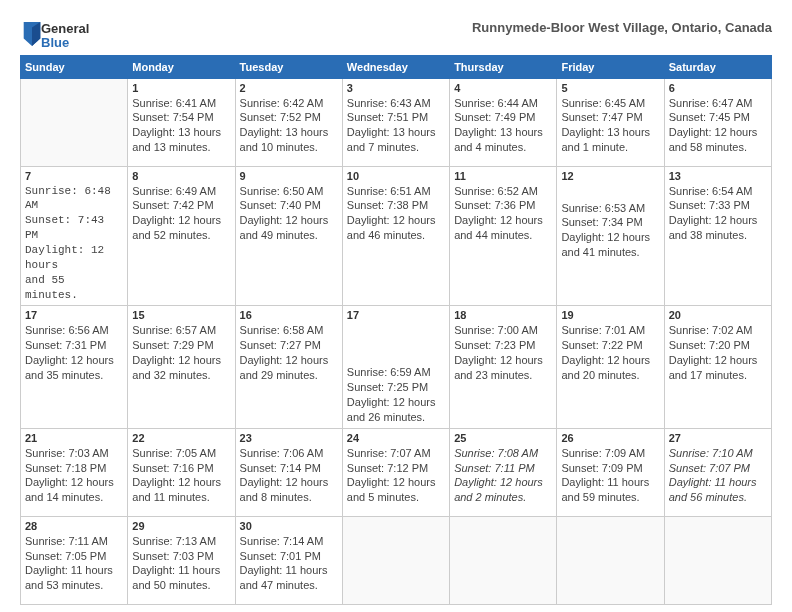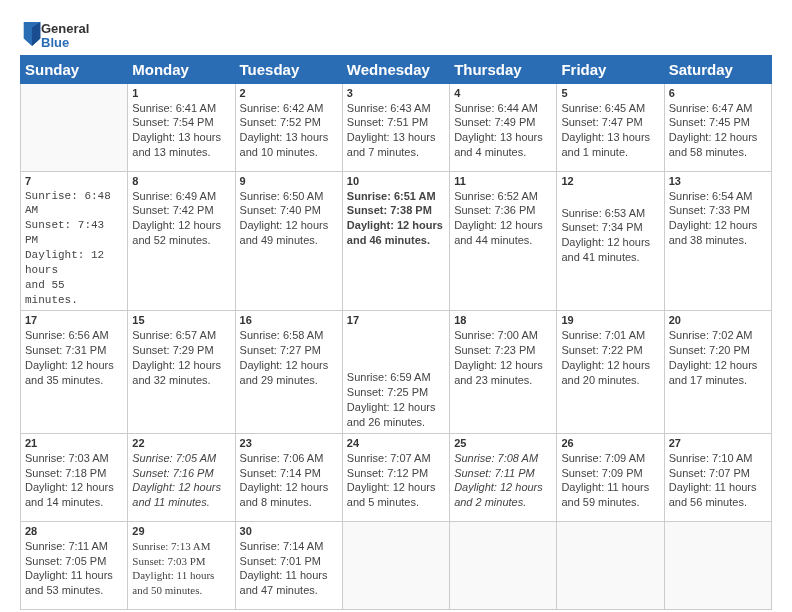--- a/index.html
+++ b/index.html
@@ -68,21 +68,21 @@
     .calendar {
       flex: 1;
       border: 1px solid #ccc;
       border-collapse: collapse;
       width: 100%;
       table-layout: fixed;
     }
     .calendar th {
       background-color: #2a6db5;
       color: #fff;
-      font-size: 15px;
+      font-size: 11px;
       font-weight: bold;
       padding: 5px 4px;
       text-align: left;
       border: 1px solid #2a6db5;
     }
     .calendar td {
       vertical-align: top;
       border: 1px solid #ccc;
       padding: 3px 4px;
       font-size: 9px;
@@ -115,20 +115,21 @@
       <svg class="logo-icon" viewBox="0 0 18 26" xmlns="http://www.w3.org/2000/svg">
         <polygon points="0,0 18,0 18,18 9,26 0,18" fill="#2a6db5"></polygon>
         <polygon points="9,6 18,0 18,18 9,26" fill="#1a4d8f"></polygon>
       </svg>
       <div class="logo-text">
         <span class="logo-general">General</span>
         <span class="logo-blue">Blue</span>
       </div>
     </div>
     <div class="title-section">
+      <div class="location">Runnymede-Bloor West Village, Ontario, Canada</div>
     </div>
   </div>
 
   <table class="calendar">
     <thead>
       <tr>
         <th>Sunday</th>
         <th>Monday</th>
         <th>Tuesday</th>
         <th>Wednesday</th>
@@ -200,21 +201,21 @@
           </td>
           <td>
             <span class="day-number">9</span>
             <div class="day-info" style="white-space: pre-line;">Sunrise: 6:50 AM
 Sunset: 7:40 PM
 Daylight: 12 hours
 and 49 minutes.</div>
           </td>
           <td>
             <span class="day-number">10</span>
-            <div class="day-info" style="white-space: pre-line; font-weight: bold;">Sunrise: 6:51 AM
+            <div class="day-info" style="white-space: pre-line;">Sunrise: 6:51 AM
 Sunset: 7:38 PM
 Daylight: 12 hours
 and 46 minutes.</div>
           </td>
           <td>
             <span class="day-number">11</span>
             <div class="day-info" style="white-space: pre-line;">Sunrise: 6:52 AM
 Sunset: 7:36 PM
 Daylight: 12 hours
 and 44 minutes.</div>
@@ -288,21 +289,21 @@
         <tr>
           <td>
             <span class="day-number">21</span>
             <div class="day-info" style="white-space: pre-line;">Sunrise: 7:03 AM
 Sunset: 7:18 PM
 Daylight: 12 hours
 and 14 minutes.</div>
           </td>
           <td>
             <span class="day-number">22</span>
-            <div class="day-info" style="white-space: pre-line; font-style: italic;">Sunrise: 7:05 AM
+            <div class="day-info" style="white-space: pre-line;">Sunrise: 7:05 AM
 Sunset: 7:16 PM
 Daylight: 12 hours
 and 11 minutes.</div>
           </td>
           <td>
             <span class="day-number">23</span>
             <div class="day-info" style="white-space: pre-line;">Sunrise: 7:06 AM
 Sunset: 7:14 PM
 Daylight: 12 hours
 and 8 minutes.</div>
@@ -323,37 +324,37 @@
           </td>
           <td>
             <span class="day-number">26</span>
             <div class="day-info" style="white-space: pre-line;">Sunrise: 7:09 AM
 Sunset: 7:09 PM
 Daylight: 11 hours
 and 59 minutes.</div>
           </td>
           <td>
             <span class="day-number">27</span>
-            <div class="day-info" style="white-space: pre-line;">Sunrise: 7:10 AM
+            <div class="day-info" style="white-space: pre-line; font-style: italic;">Sunrise: 7:10 AM
 Sunset: 7:07 PM
 Daylight: 11 hours
 and 56 minutes.</div>
           </td>
         </tr>
         <tr>
           <td>
             <span class="day-number">28</span>
             <div class="day-info" style="white-space: pre-line;">Sunrise: 7:11 AM
 Sunset: 7:05 PM
 Daylight: 11 hours
 and 53 minutes.</div>
           </td>
           <td>
             <span class="day-number">29</span>
-            <div class="day-info" style="white-space: pre-line; font-family: Liberation Serif, serif;">Sunrise: 7:13 AM
+            <div class="day-info" style="white-space: pre-line;">Sunrise: 7:13 AM
 Sunset: 7:03 PM
 Daylight: 11 hours
 and 50 minutes.</div>
           </td>
           <td>
             <span class="day-number">30</span>
             <div class="day-info" style="white-space: pre-line;">Sunrise: 7:14 AM
 Sunset: 7:01 PM
 Daylight: 11 hours
 and 47 minutes.</div>

